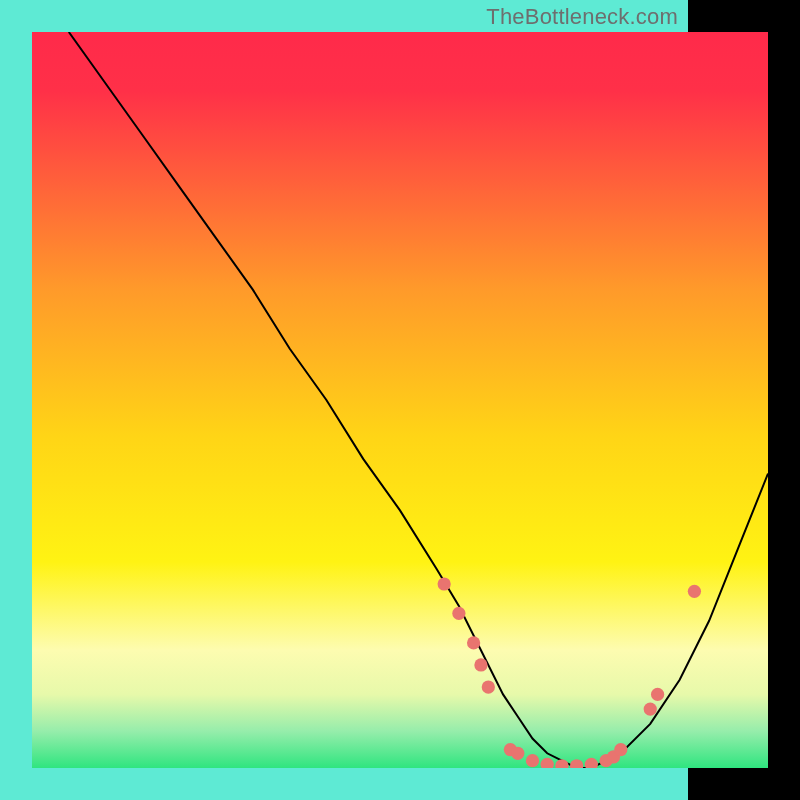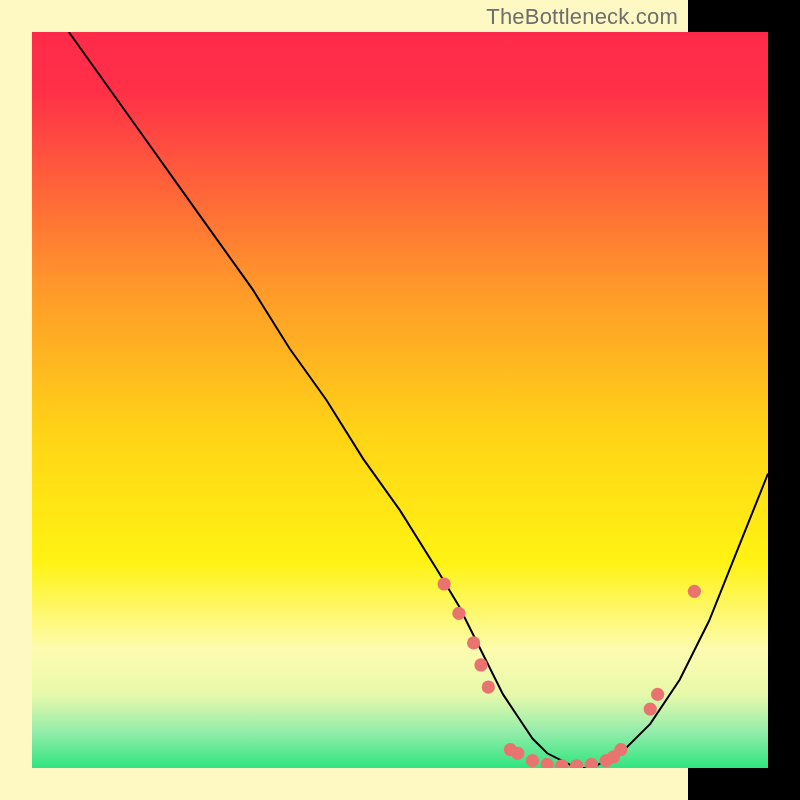--- a/index.html
+++ b/index.html
@@ -10,21 +10,21 @@
     background: #000;
     overflow: hidden;
     font-family: Arial, Helvetica, sans-serif;
   }
   .frame {
     position: absolute;
     left: 0;
     top: 0;
     width: 688px;
     height: 800px;
-    background: #fef9c3;
+    background: #5eead4;
   }
   .watermark {
     position: absolute;
     top: 4px;
     right: 10px;
     color: #6e6e6e;
     font-size: 22px;
     font-weight: 500;
     letter-spacing: 0.2px;
   }

